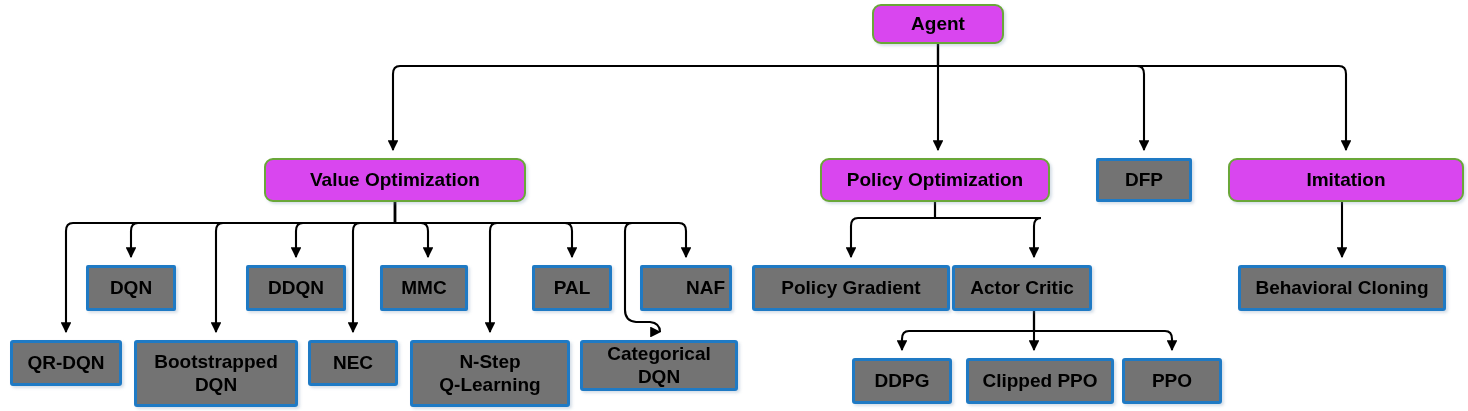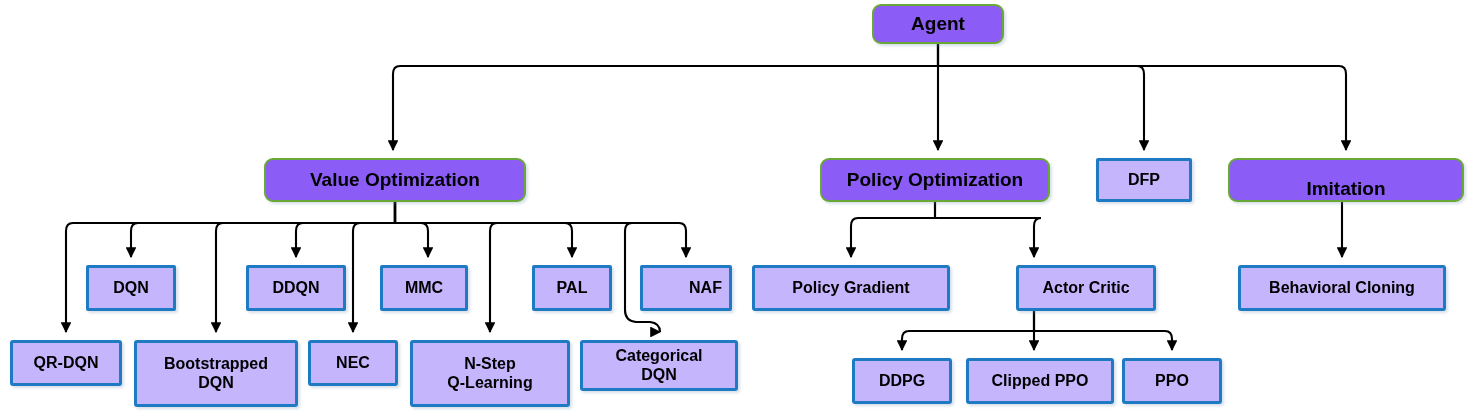--- a/index.html
+++ b/index.html
@@ -32,30 +32,30 @@
     align-items: center;
     justify-content: center;
     text-align: center;
     font-weight: bold;
     color: #000000;
     line-height: 1.18;
     z-index: 2;
     box-shadow: 2px 2px 3px rgba(120,150,180,0.30);
   }
   .node.green {
-    background: #8b5cf6;
+    background: #d946ef;
     border: 2px solid #6aa739;
     border-radius: 9px;
     font-size: 19px;
   }
   .node.blue {
-    background: #c4b5fd;
+    background: #737373;
     border: 3px solid #1f7ac4;
     border-radius: 2px;
-    font-size: 16px;
+    font-size: 19px;
   }
   .node.blue.soft {
     border-radius: 3px;
   }
   .node .label {
     display: block;
     padding: 0 6px;
     white-space: pre-line;
   }
 </style>
@@ -115,21 +115,21 @@
   </div>
   <div class="node green" style="left: 264px; top: 158px; width: 262px; height: 44px;">
     <span class="label">Value Optimization</span>
   </div>
   <div class="node green" style="left: 820px; top: 158px; width: 230px; height: 44px;">
     <span class="label">Policy Optimization</span>
   </div>
   <div class="node blue" style="left: 1096px; top: 158px; width: 96px; height: 44px;">
     <span class="label">DFP</span>
   </div>
-  <div class="node green" style="left: 1228px; top: 158px; width: 236px; height: 44px; align-items: flex-end;">
+  <div class="node green" style="left: 1228px; top: 158px; width: 236px; height: 44px;">
     <span class="label">Imitation</span>
   </div>
 
   <div class="node blue" style="left: 86px; top: 265px; width: 90px; height: 46px;">
     <span class="label">DQN</span>
   </div>
   <div class="node blue" style="left: 246px; top: 265px; width: 100px; height: 46px;">
     <span class="label">DDQN</span>
   </div>
   <div class="node blue" style="left: 380px; top: 265px; width: 88px; height: 46px;">
@@ -137,21 +137,21 @@
   </div>
   <div class="node blue" style="left: 532px; top: 265px; width: 80px; height: 46px;">
     <span class="label">PAL</span>
   </div>
   <div class="node blue" style="left: 640px; top: 265px; width: 92px; height: 46px; padding-left: 39px;">
     <span class="label">NAF</span>
   </div>
   <div class="node blue soft" style="left: 752px; top: 265px; width: 198px; height: 46px;">
     <span class="label">Policy Gradient</span>
   </div>
-  <div class="node blue soft" style="left: 1016px; top: 265px; width: 140px; height: 46px;">
+  <div class="node blue soft" style="left: 952px; top: 265px; width: 140px; height: 46px;">
     <span class="label">Actor Critic</span>
   </div>
   <div class="node blue soft" style="left: 1238px; top: 265px; width: 208px; height: 46px;">
     <span class="label">Behavioral Cloning</span>
   </div>
 
   <div class="node blue soft" style="left: 10px; top: 340px; width: 112px; height: 46px;">
     <span class="label">QR-DQN</span>
   </div>
   <div class="node blue soft" style="left: 134px; top: 340px; width: 164px; height: 67px;">

